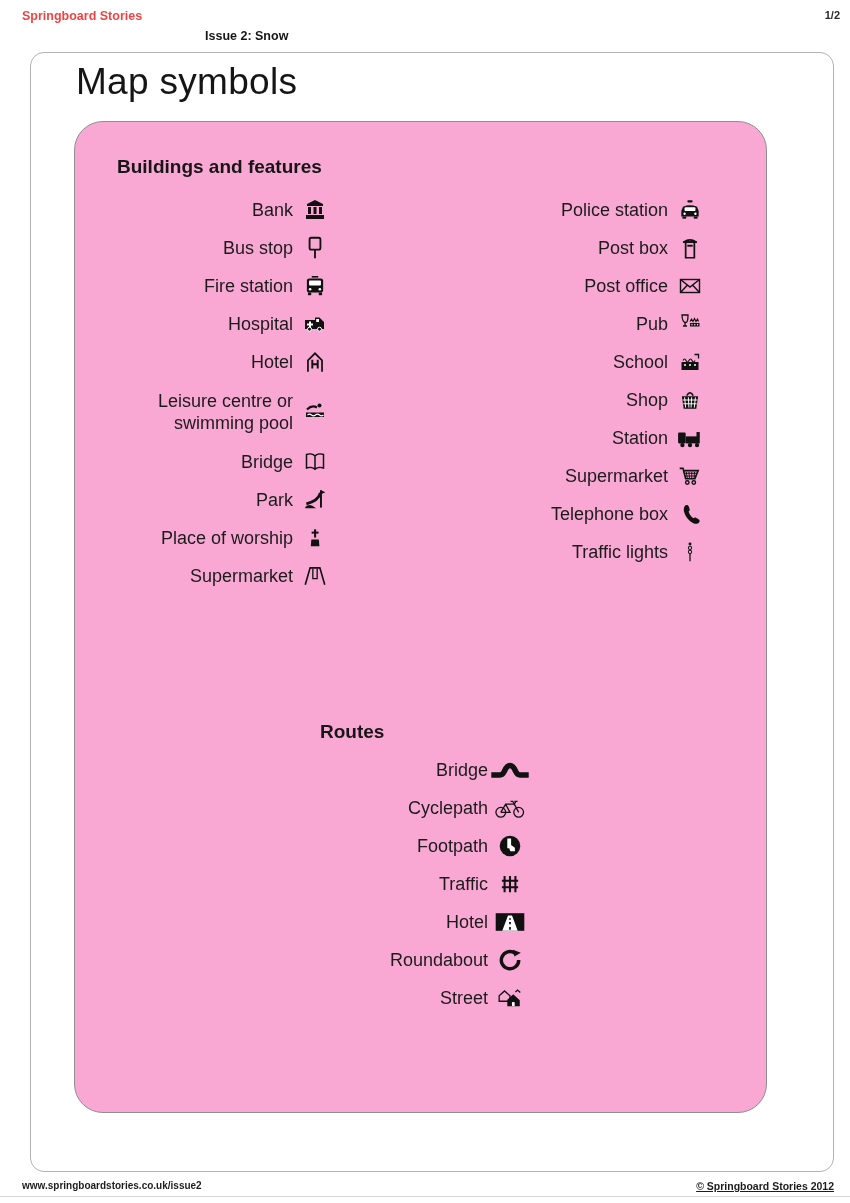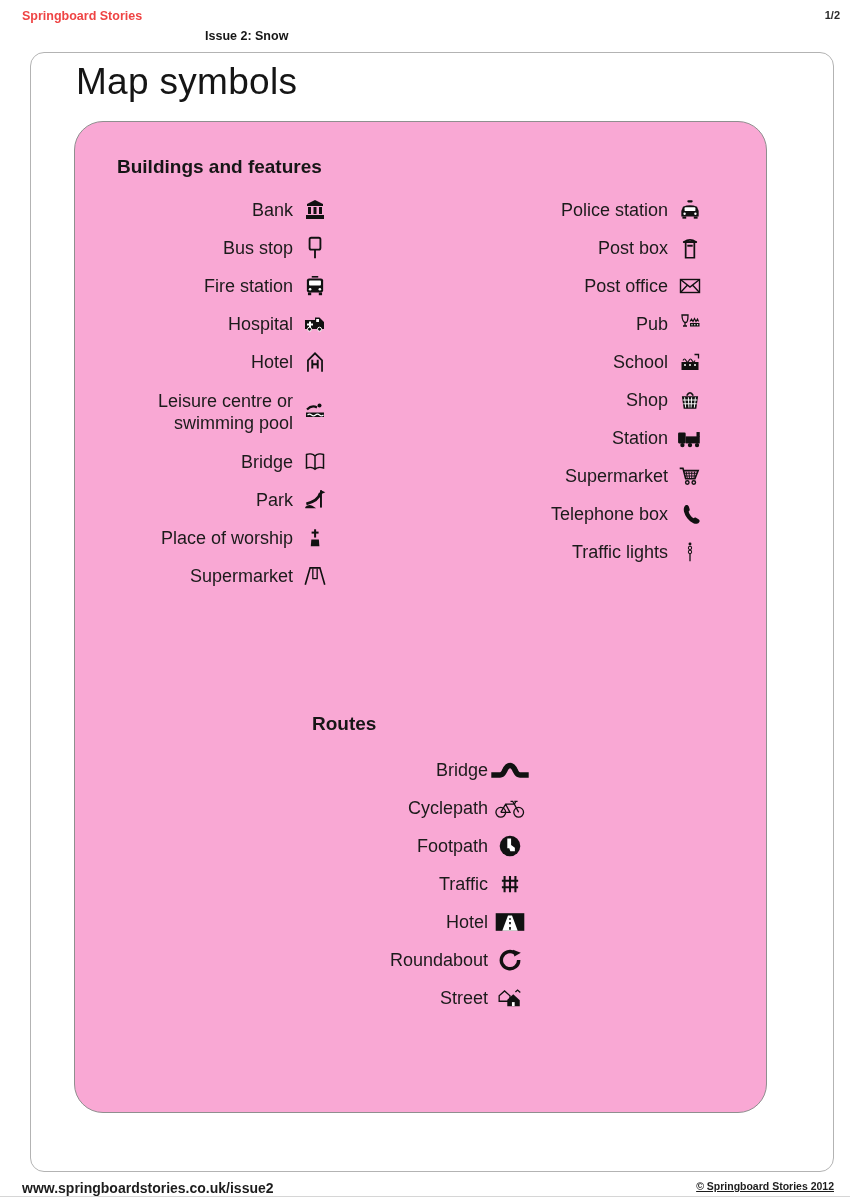--- a/index.html
+++ b/index.html
@@ -25,23 +25,23 @@
   .sec-heading { font-size:19px; font-weight:700; color:#161616; }
   .bf-heading { position:absolute; left:42px; top:34px; }
   .col-left  { position:absolute; left:42px;  top:69px; width:220px; }
   .col-right { position:absolute; left:397px; top:69px; width:240px; }
   .routes    { position:absolute; left:237px; top:591px; width:220px; }
   .row { display:flex; align-items:center; height:38px;text-align:right; }
   .row.tall { height:62px; }
   .row .lbl { flex:1; font-size:18px; color:#1b1b1b; line-height:22px; }
   .icn { width:44px; display:flex; justify-content:center; align-items:center; overflow:visible; }
   .icn svg { display:block; }
-  .routes .hrow { display:flex; height:38px; }
+  .routes .hrow { display:flex; align-items:center; height:38px;margin-left:8px; }
   
-  .ftr-url { position:absolute; left:22px; top:1180px; font-size:14px; font-weight:600; color:#1d1d1d; }
+  .ftr-url { position:absolute; left:22px; top:1180px; font-size:10px; font-weight:600; color:#1d1d1d; }
   .ftr-copy { position:absolute; right:16px; top:1180px; font-size:10.5px; font-weight:600; color:#1d1d1d;text-decoration:underline; }
   .bottom-edge { position:absolute; left:0; right:0; top:1196px; height:1px; background:#d6d6d6; }
 </style>
 </head>
 <body>
 
 <div class="page">
 
   <div class="hdr-brand">Springboard Stories</div>
   <div class="hdr-issue">Issue 2: Snow</div>

